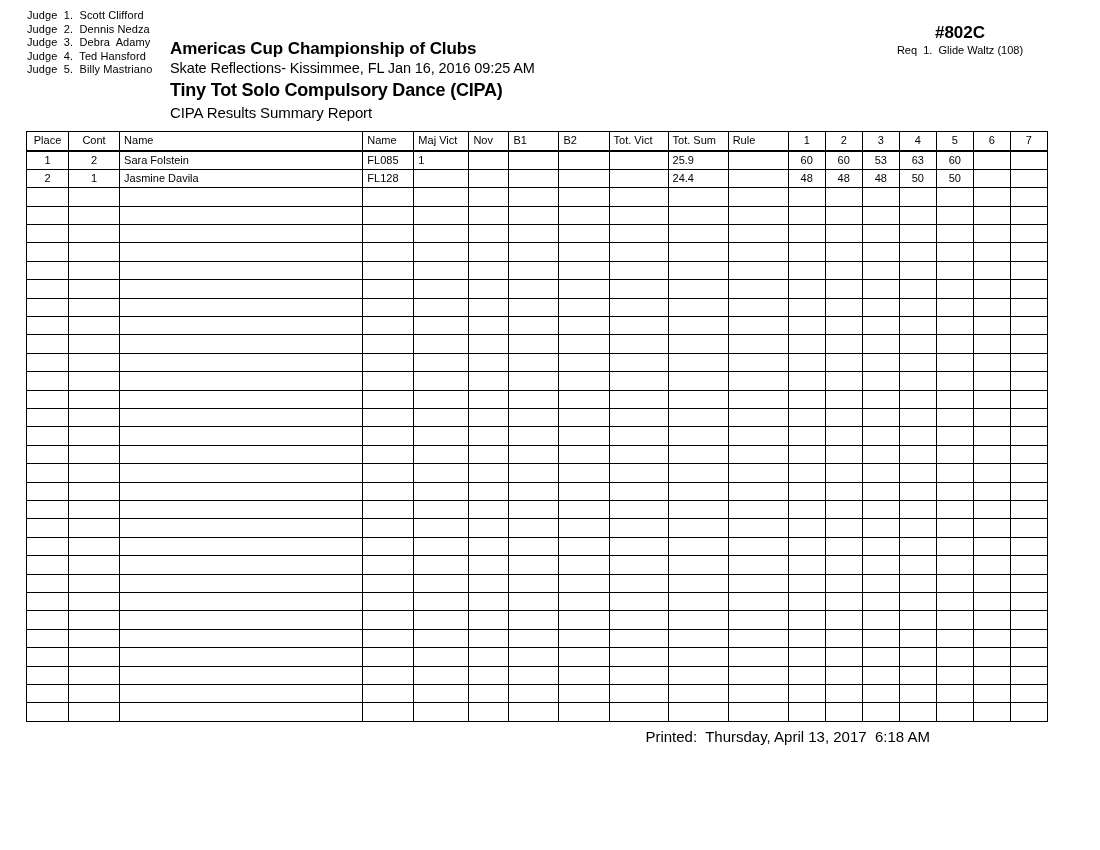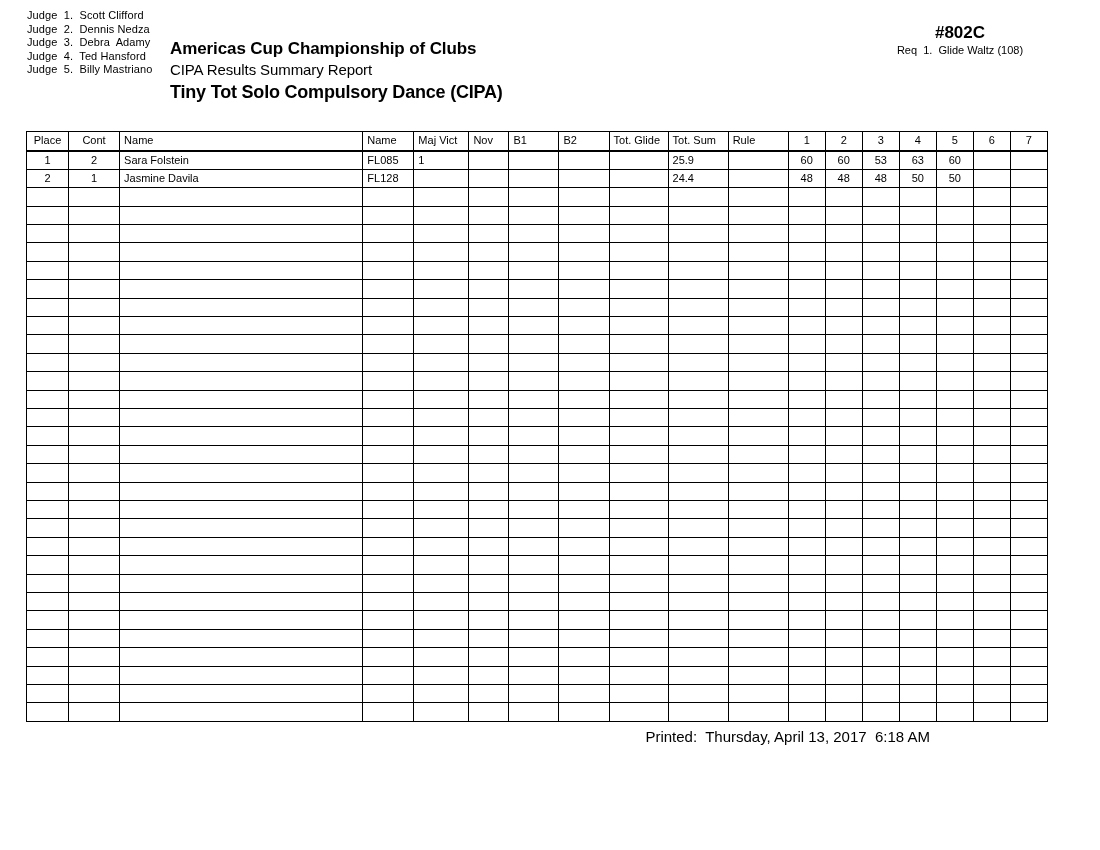--- a/index.html
+++ b/index.html
@@ -146,22 +146,23 @@
 <div id="judge-panel">
     <div class="judge-line"><span class="j-label">Judge</span>  <span class="j-num">1.</span>  <span class="j-name">Scott Clifford</span></div>
     <div class="judge-line"><span class="j-label">Judge</span>  <span class="j-num">2.</span>  <span class="j-name">Dennis Nedza</span></div>
     <div class="judge-line"><span class="j-label">Judge</span>  <span class="j-num">3.</span>  <span class="j-name">Debra  Adamy</span></div>
     <div class="judge-line"><span class="j-label">Judge</span>  <span class="j-num">4.</span>  <span class="j-name">Ted Hansford</span></div>
     <div class="judge-line"><span class="j-label">Judge</span>  <span class="j-num">5.</span>  <span class="j-name">Billy Mastriano</span></div>
   </div>
 
 <div id="title-block">
   <div id="event-title">Americas Cup Championship of Clubs</div>
+  <div id="venue-line">Skate Reflections- Kissimmee, FL  Jan 16, 2016  09:25 AM</div>
+  <div id="category-title">Tiny Tot Solo Compulsory Dance (CIPA)</div>
   <div id="report-subtitle">CIPA Results Summary Report</div>
-  <div id="category-title">Tiny Tot Solo Compulsory Dance (CIPA)</div>
 </div>
 
 <div id="event-number-block">
   <div id="event-number">#802C</div>
   <div id="requirement-line">Req  1.  Glide Waltz (108)</div>
 </div>
 
 <div id="results-table-wrap">
   <table id="results-table">
     <colgroup id="results-colgroup">
@@ -187,21 +188,21 @@
     <thead>
       <tr id="header-row">
           <th class="center">Place</th>
           <th class="center">Cont</th>
           <th>Name</th>
           <th>Name</th>
           <th>Maj Vict</th>
           <th>Nov</th>
           <th>B1</th>
           <th>B2</th>
-          <th>Tot. Glide</th>
+          <th>Tot. Vict</th>
           <th>Tot. Sum</th>
           <th>Rule</th>
           <th class="center">1</th>
           <th class="center">2</th>
           <th class="center">3</th>
           <th class="center">4</th>
           <th class="center">5</th>
           <th class="center">6</th>
           <th class="center">7</th>
         </tr>

